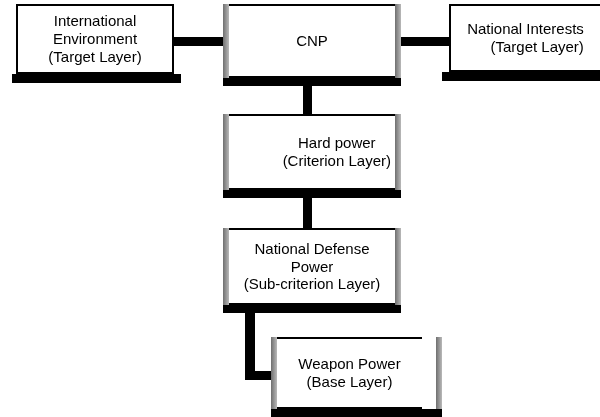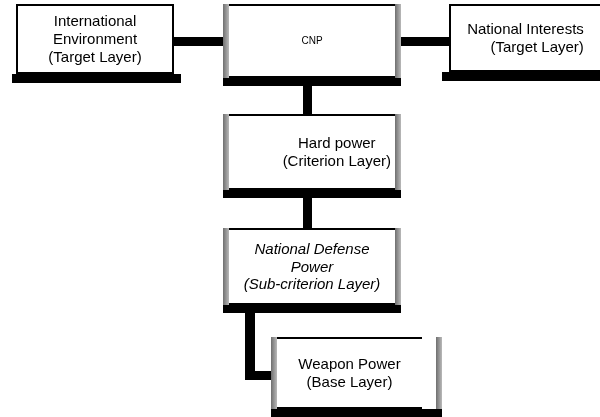--- a/index.html
+++ b/index.html
@@ -84,41 +84,41 @@
 
   <div class="conn" style="left:233px; top:305px; width:10px; height:75px;"></div>
   <div class="conn" style="left:233px; top:371px; width:35px; height:9px;"></div>
 
   <div class="node shadow-black" style="left:4px; top:4px; width:158px; height:70px; font-size:15px;">
     <span class="label">International
 Environment
 (Target Layer)</span>
   </div>
 
-  <div class="node" style="left:217px; top:4px; width:166px; height:74px; font-size:10px; border-left:0; border-right:0;align-items:center;">
+  <div class="node" style="left:217px; top:4px; width:166px; height:74px; font-size:15px; border-left:0; border-right:0;align-items:center;">
     <span class="label">CNP</span>
   </div>
   <div class="edge-gray-left" style="left:211px; top:4px; height:74px;"></div>
   <div class="edge-gray-right" style="left:383px; top:4px; height:74px;"></div>
   <div class="bar-black" style="left:211px; top:78px; width:178px; height:8px;"></div>
 
   <div class="node shadow-black" style="left:437px; top:4px; width:153px; height:68px; font-size:15px;text-align:right;">
     <span class="label">National Interests
 (Target Layer)</span>
   </div>
 
   <div class="node" style="left:217px; top:114px; width:166px; height:76px; font-size:15px; border-left:0; border-right:0;justify-content:flex-end;">
     <span class="label">Hard power
 (Criterion Layer)</span>
   </div>
   <div class="edge-gray-left" style="left:211px; top:114px; height:76px;"></div>
   <div class="edge-gray-right" style="left:383px; top:114px; height:76px;"></div>
   <div class="bar-black" style="left:211px; top:190px; width:178px; height:8px;"></div>
 
-  <div class="node" style="left:217px; top:228px; width:166px; height:77px; font-size:15px; border-left:0; border-right:0;font-style:italic;">
+  <div class="node" style="left:217px; top:228px; width:166px; height:77px; font-size:15px; border-left:0; border-right:0;">
     <span class="label">National Defense
 Power
 (Sub-criterion Layer)</span>
   </div>
   <div class="edge-gray-left" style="left:211px; top:228px; height:77px;"></div>
   <div class="edge-gray-right" style="left:383px; top:228px; height:77px;"></div>
   <div class="bar-black" style="left:211px; top:305px; width:178px; height:8px;"></div>
 
   <div class="node" style="left:265px; top:337px; width:145px; height:72px; font-size:15px; border-left:0; border-right:0;">
     <span class="label">Weapon Power

